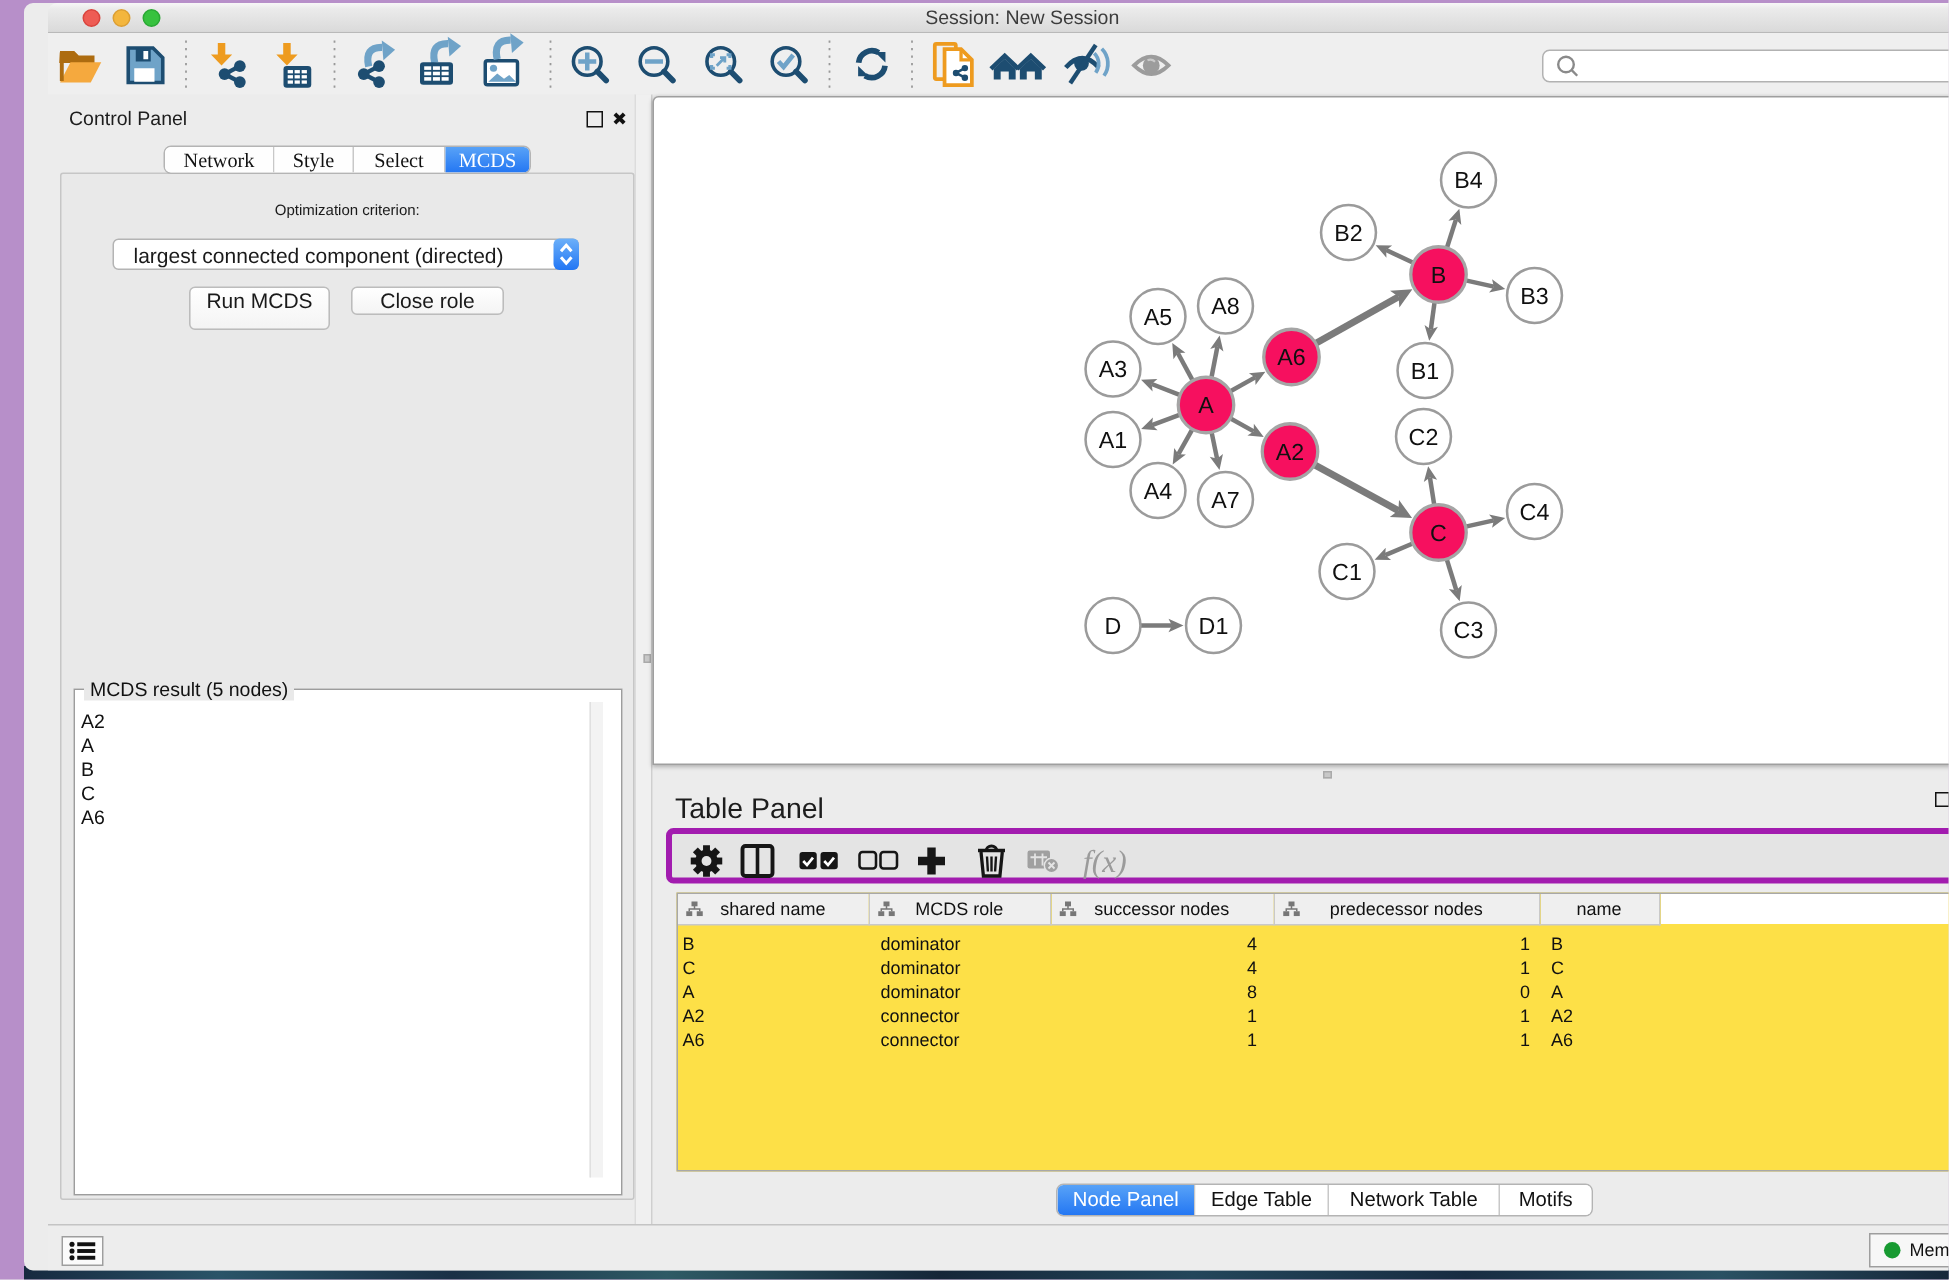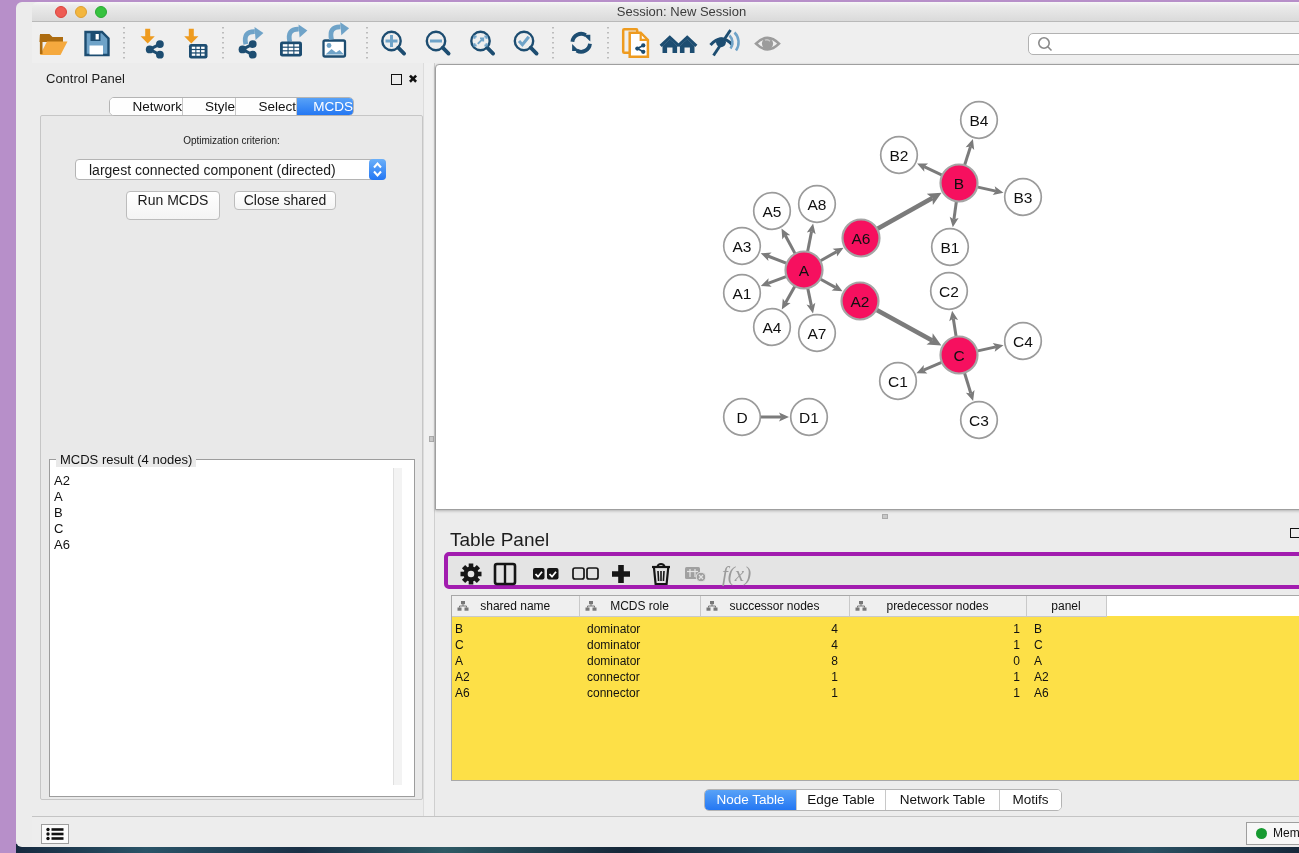--- a/index.html
+++ b/index.html
@@ -21,21 +21,21 @@
 #tl-y { left:27px; background:#f3b63e; border:0.5px solid #dc9f33; }
 #tl-g { left:47px; background:#37c23f; border:0.5px solid #2aa834; }
 
 #toolbar { left:0; top:20px; width:1299px; height:42px; background:#efefef; }
 
 #mainbg { left:0; top:61px; width:1299px; height:753px; background:#ececec; }
 
 #cp-title { left:14px; top:69px; font-size:13px; color:#1d1d1d; }
 .winbtn { top:70px; font-size:12px; color:#111; }
 #cp-tabs { left:77px; top:95px; height:19px; display:flex; border:1px solid #b4b4b4; border-radius:5px; overflow:hidden; background:#fff; }
-#cp-tabs .tab { font-size:13.5px; color:#111; line-height:17px; text-align:right; border-right:1px solid #c8c8c8; background:#fefefe; }
+#cp-tabs .tab { font-size:13.5px; color:#111; line-height:17px; text-align:center; border-right:1px solid #c8c8c8; background:#fefefe;font-family:Liberation Serif, serif; }
 #cp-tabs .tab:last-child { border-right:none; }
 #cp-tabs .tab.sel { background:linear-gradient(#58a2f7,#2477f3); color:#fff; }
 #cp-pane { left:8px; top:113px; width:383px; height:685px; border:1px solid #c6c6c6; background:#e9e9e9; border-radius:2px; }
 #opt-label { left:0; top:133px; width:399px; text-align:center; font-size:10px; color:#1a1a1a; }
 #combo { left:43px; top:157px; width:311px; height:21px; background:#fff; border:1px solid #b4b4b4; border-radius:4px; }
 #combo .ctext { position:absolute; left:13px; top:2px; font-size:14px; color:#1a1a1a; }
 #combo .stepper { position:absolute; right:-1px; top:-1px; width:17px; height:21px; border-radius:4px;
   background:linear-gradient(#6cb0f9,#2276f4); }
 .btn { background:linear-gradient(#ffffff,#f4f4f4); border:1px solid #bcbcbc; border-radius:4px;
   font-size:14px; color:#1a1a1a; text-align:center; }
@@ -207,24 +207,24 @@
   <div id="opt-label" class="abs">Optimization criterion:</div>
   <div id="combo" class="abs">
       <span class="ctext">largest connected component (directed)</span>
     <span class="stepper">
         <svg width="17" height="21" viewBox="0 0 17 21" style="position:absolute;left:0;top:0">
           <path d="M5,8.5 l3.5,-4 l3.5,4 M5,12.5 l3.5,4 l3.5,-4" stroke="#fff" stroke-width="2" fill="none"></path>
         </svg>
       </span>
     </div>
   <div id="btn-run" class="abs btn">Run MCDS</div>
-  <div id="btn-close" class="abs btn">Close shared</div>
+  <div id="btn-close" class="abs btn">Close role</div>
   <div id="mcds-box" class="abs"></div>
   <div id="mcds-scroll" class="abs"></div>
-  <div id="mcds-legend" class="abs">MCDS result (4 nodes)</div>
+  <div id="mcds-legend" class="abs">MCDS result (5 nodes)</div>
   <div id="mcds-list" class="abs">A2<br>A<br>B<br>C<br>A6</div>
 
   <div id="netwin" class="abs">
     <svg id="graph" style="position:absolute;left:0;top:21px;" width="892" height="423" viewBox="0 0 892 423">
 <line x1="359.9" y1="169.1" x2="349.2" y2="149.3" stroke="#7b7b7b" stroke-width="3"></line>
 <path d="M345.5,142.6 L354.3,149.2 L349.2,149.3 L346.3,153.5 Z" fill="#7b7b7b"></path>
 <line x1="371.3" y1="167.3" x2="375.6" y2="145.2" stroke="#7b7b7b" stroke-width="3"></line>
 <path d="M377.1,137.6 L379.6,148.3 L375.6,145.2 L370.8,146.6 Z" fill="#7b7b7b"></path>
 <line x1="352.1" y1="177.9" x2="331.8" y2="170.0" stroke="#7b7b7b" stroke-width="3"></line>
 <path d="M324.7,167.2 L335.6,166.6 L331.8,170.0 L332.4,175.0 Z" fill="#7b7b7b"></path>
@@ -384,21 +384,21 @@
                 <path d="M6,4 v2 M2.5,7.5 v-1.5 h7 v1.5" stroke="#777" fill="none" stroke-width="1"></path>
               </svg> successor nodes</th>
             <th><svg width="12" height="12" viewBox="0 0 12 12" style="vertical-align:-2px">
                 <g fill="#777">
                   <rect x="4" y="1" width="4" height="3.2"></rect>
                   <rect x="0.5" y="7.5" width="4" height="3.2"></rect>
                   <rect x="7.5" y="7.5" width="4" height="3.2"></rect>
                 </g>
                 <path d="M6,4 v2 M2.5,7.5 v-1.5 h7 v1.5" stroke="#777" fill="none" stroke-width="1"></path>
               </svg> predecessor nodes</th>
-            <th>panel</th>
+            <th>name</th>
             <th style="border-right:none;border-bottom:none;background:#fff"></th>
           </tr>
 <tr style="height:5px">
             <td colspan="6" style="height:5px;padding:0"></td>
           </tr>
 <tr>
             <td>B</td>
             <td style="padding-left:8px">dominator</td>
             <td style="text-align:right;padding-right:11px">4</td>
             <td style="text-align:right;padding-right:6px">1</td>
@@ -434,21 +434,21 @@
             <td style="padding-left:8px">connector</td>
             <td style="text-align:right;padding-right:11px">1</td>
             <td style="text-align:right;padding-right:6px">1</td>
             <td style="padding-left:8px">A6</td>
             <td></td>
           </tr>
 </tbody>
       </table>
     </div>
   <div id="bot-tabs" class="abs">
-    <div class="tab sel" style="width:92px">Node Table</div>
+    <div class="tab sel" style="width:92px">Node Panel</div>
       <div class="tab" style="width:89px">Edge Table</div>
       <div class="tab" style="width:114px">Network Table</div>
       <div class="tab" style="width:61px">Motifs</div>
   </div>
 
   <div id="statusbar" class="abs"></div>
   <div id="listbtn" class="abs">
       <svg width="26" height="18" viewBox="0 0 26 18" style="position:absolute;left:1px;top:0">
         <g fill="#111">
           <circle cx="5" cy="4.5" r="1.7"></circle>

